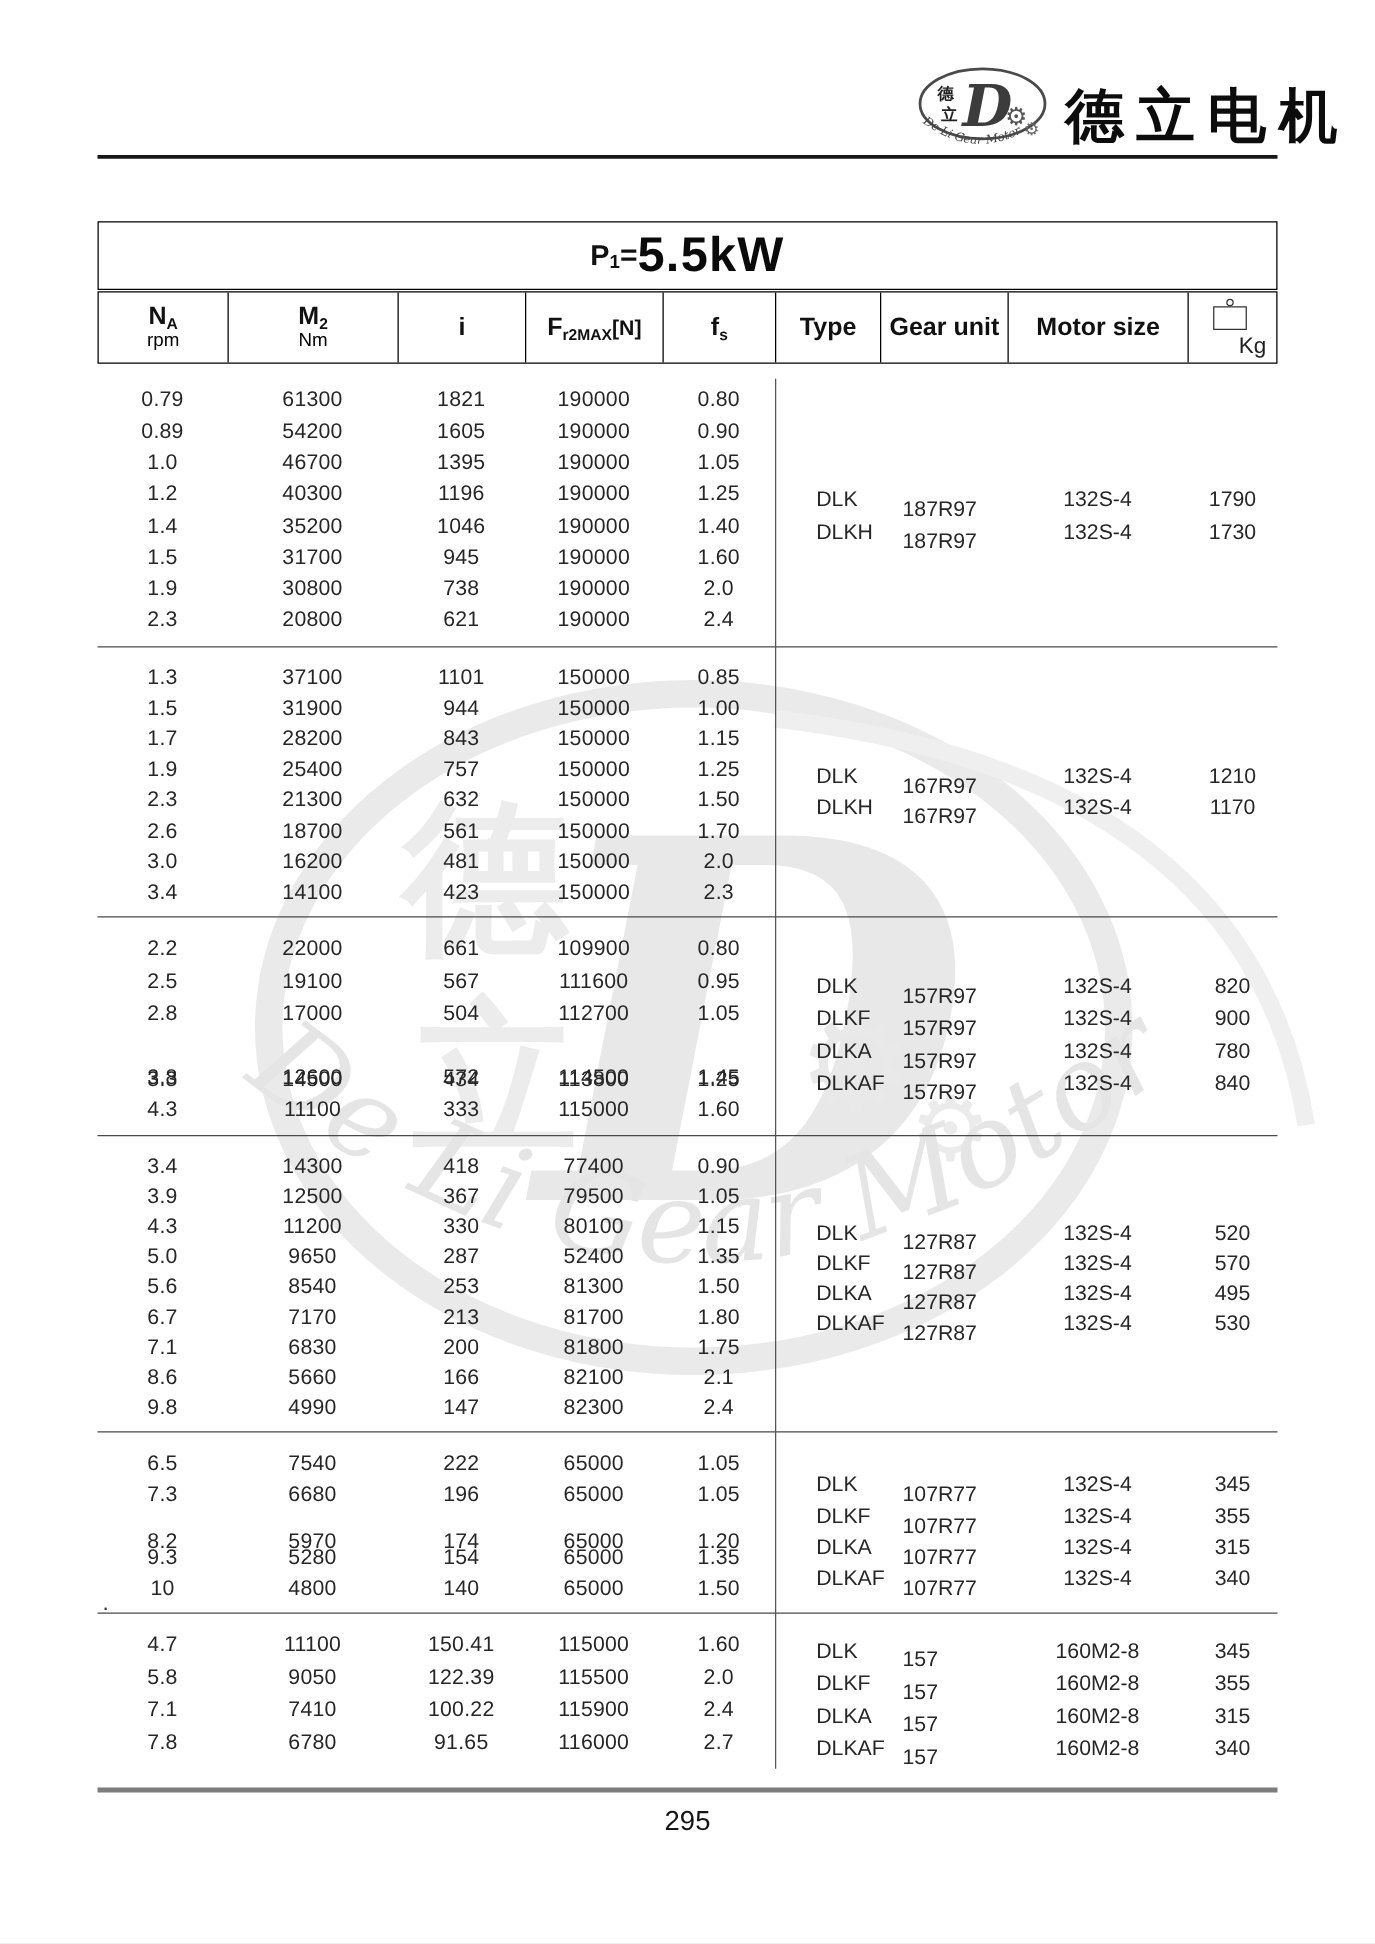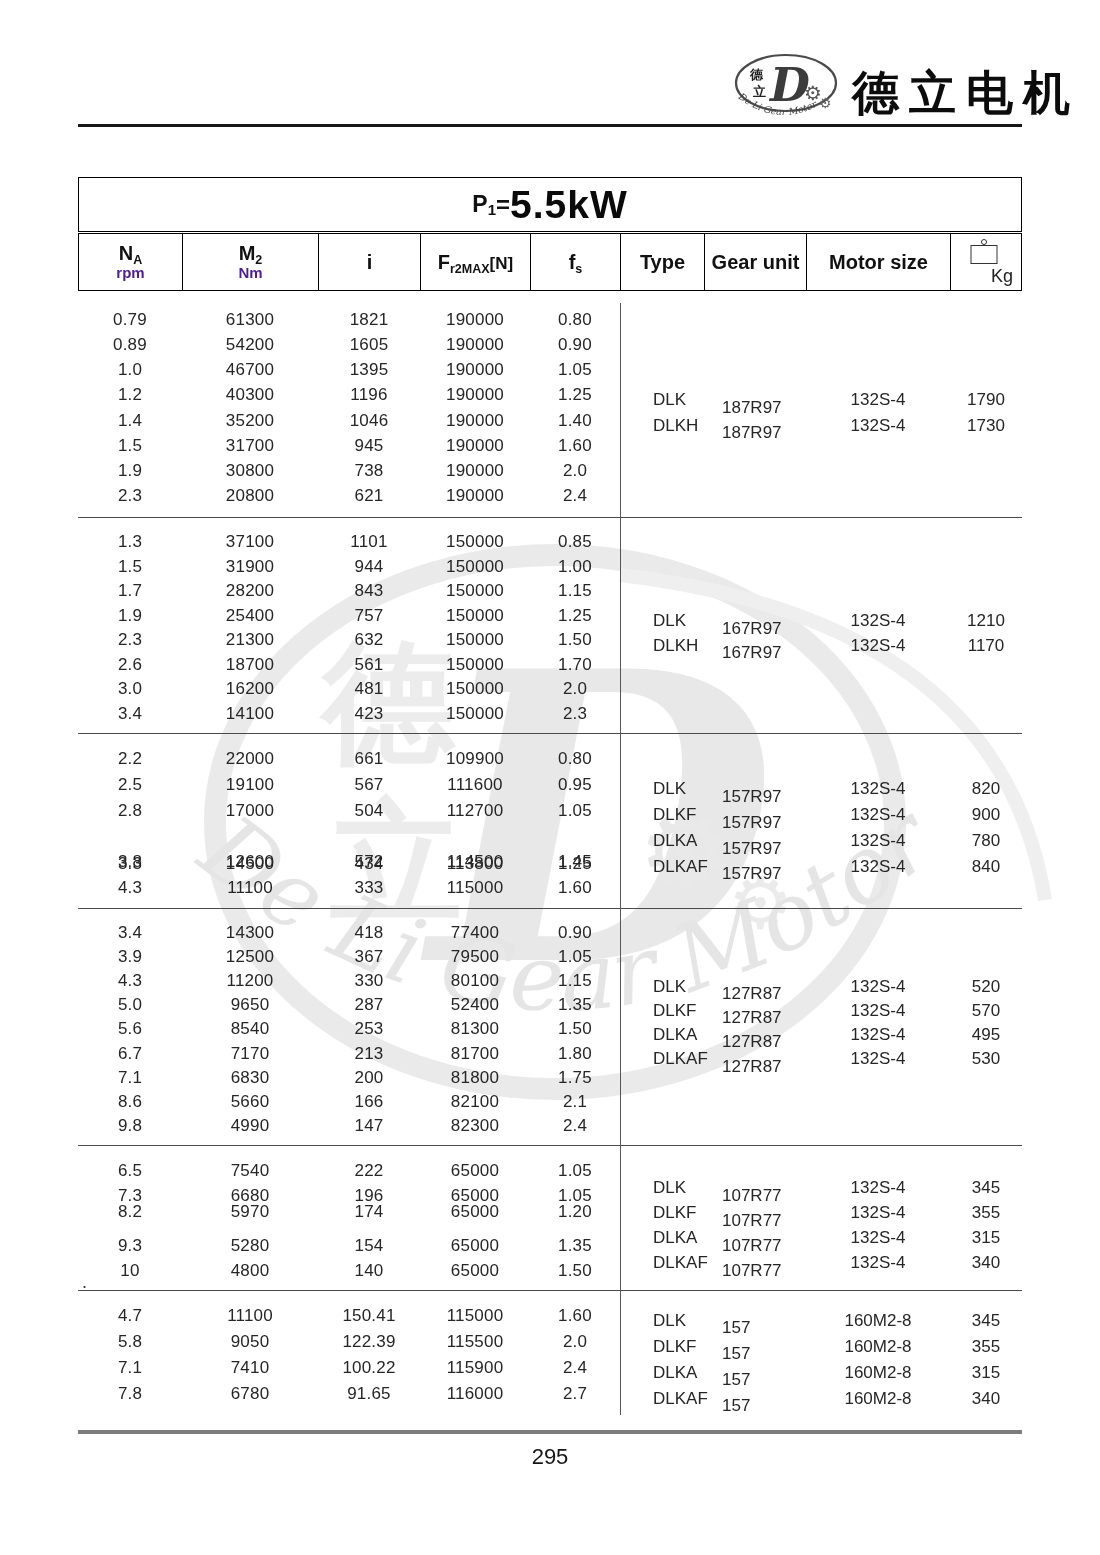--- a/index.html
+++ b/index.html
@@ -34,21 +34,21 @@
     grid-template-columns:104px 136px 102px 110px 90px 84px 102px 144px 66px;
   }
   .h-cell{
     border-right:1.4px solid #000;display:flex;flex-direction:column;
     align-items:center;justify-content:center;line-height:1.05;
   }
   .h-cell:last-child{border-right:none;}
   .hl-main{font-size:20px;font-weight:700;color:#111;}
   .hl-sub{font-size:12.5px;font-weight:700;color:#111;position:relative;top:4px;}
   .hl-rest{font-size:17px;font-weight:700;color:#111;}
-  .hl-unit{font-size:15px;font-weight:700;color:#4c1d95;margin-top:1px;}
+  .hl-unit{font-size:15px;font-weight:400;color:#000000;margin-top:1px;}
   .wicon{position:relative;width:30px;height:27px;}
   .wicon .wi-knob{position:absolute;top:0;left:50%;transform:translateX(-50%);width:6px;height:6px;border:1.4px solid #333;border-radius:50%;box-sizing:border-box;}
   .wicon .wi-body{position:absolute;top:6px;left:50%;transform:translateX(-50%);width:27px;height:19px;border:1.5px solid #333;box-sizing:border-box;}
   .kg-label{font-size:18px;font-weight:400;color:#222;margin-top:1px;margin-left:36px;}
   
   .sections{position:absolute;left:78px;top:295px;width:944px;height:1137px;z-index:1;}
   .section{position:relative;width:100%;box-sizing:border-box;}
   .section + .section{border-top:1.5px solid #4a4a4a;}
   .vdivider{position:absolute;left:542px;top:8px;width:1.3px;height:1112px;background:#555;z-index:1;}
   .d-row{position:absolute;left:0;width:542px;display:grid;grid-template-columns:104px 136px 102px 110px 90px;align-items:center;}
@@ -447,21 +447,21 @@
           <div class="d-cell">65000</div>
           <div class="d-cell">1.05</div>
         </div>
         <div class="d-row" style="top: 37px; height: 25px;">
           <div class="d-cell">7.3</div>
           <div class="d-cell">6680</div>
           <div class="d-cell">196</div>
           <div class="d-cell">65000</div>
           <div class="d-cell">1.05</div>
         </div>
-        <div class="d-row" style="top: 53px; height: 25px;">
+        <div class="d-row" style="top: 74px; height: 25px;">
           <div class="d-cell">8.2</div>
           <div class="d-cell">5970</div>
           <div class="d-cell">174</div>
           <div class="d-cell">65000</div>
           <div class="d-cell">1.20</div>
         </div>
         <div class="d-row" style="top: 87px; height: 25px;">
           <div class="d-cell">9.3</div>
           <div class="d-cell">5280</div>
           <div class="d-cell">154</div>

